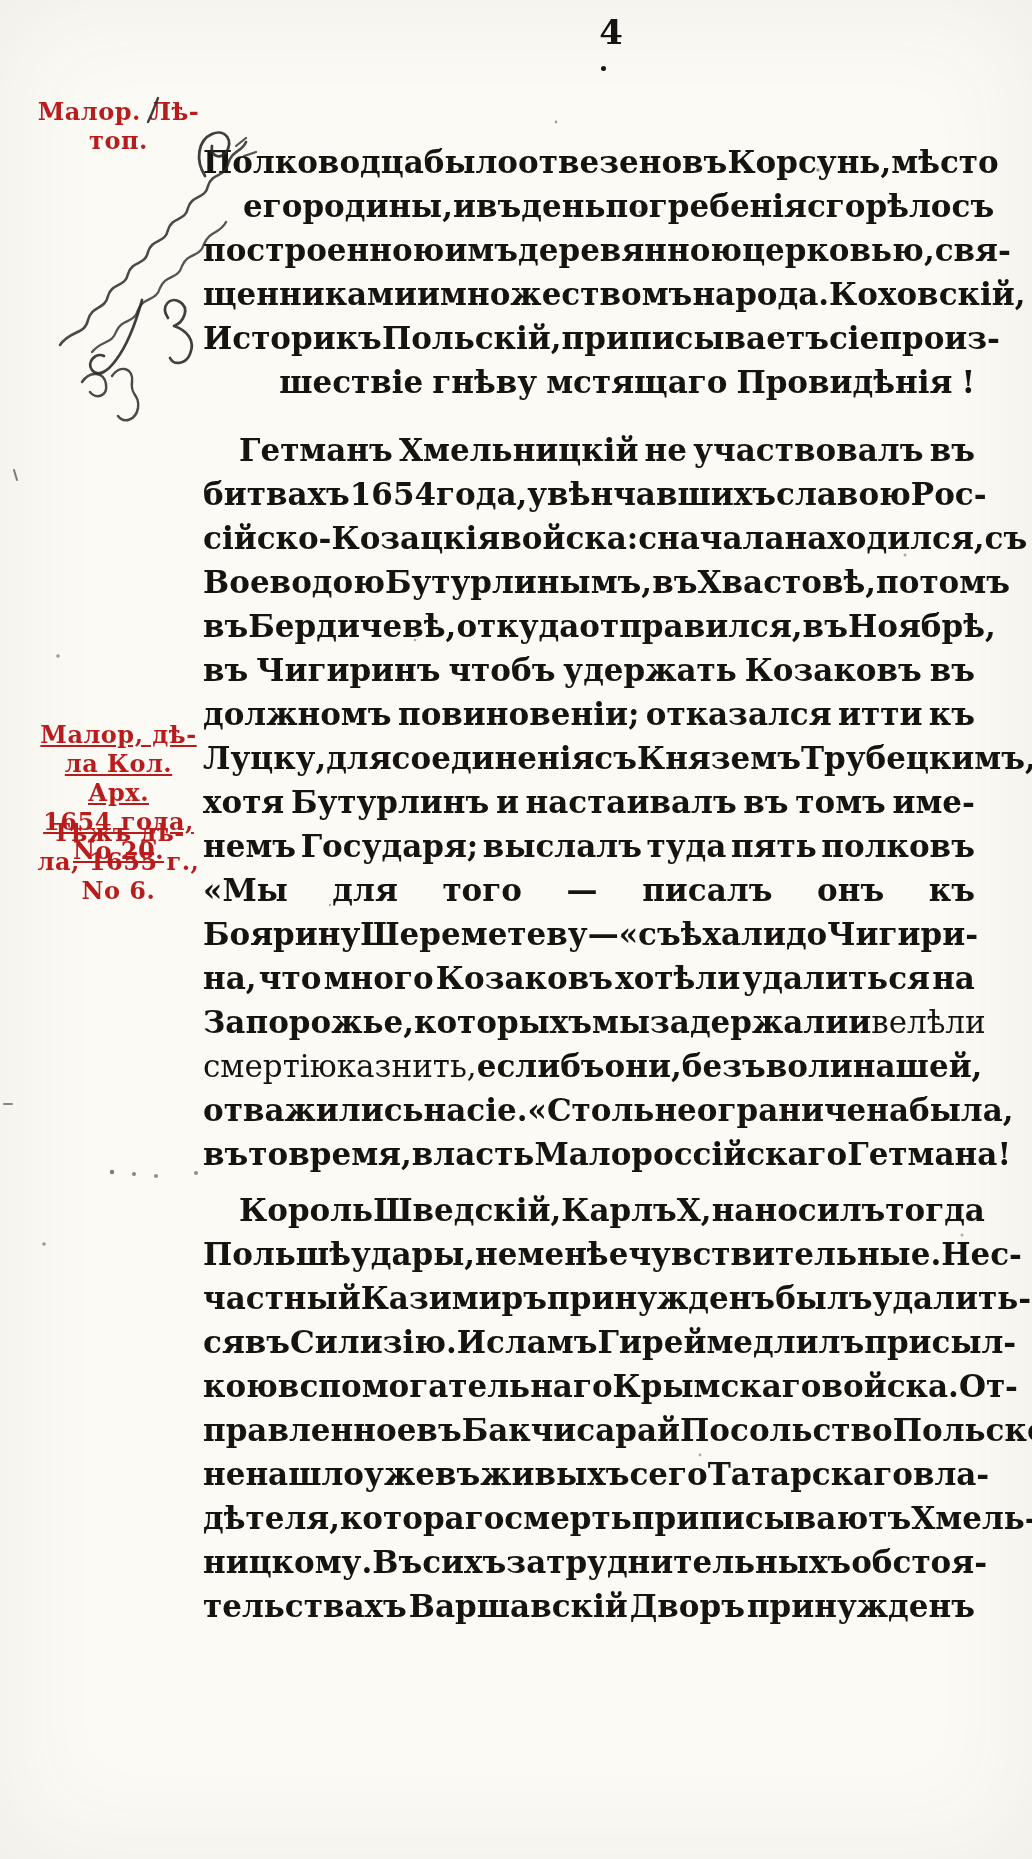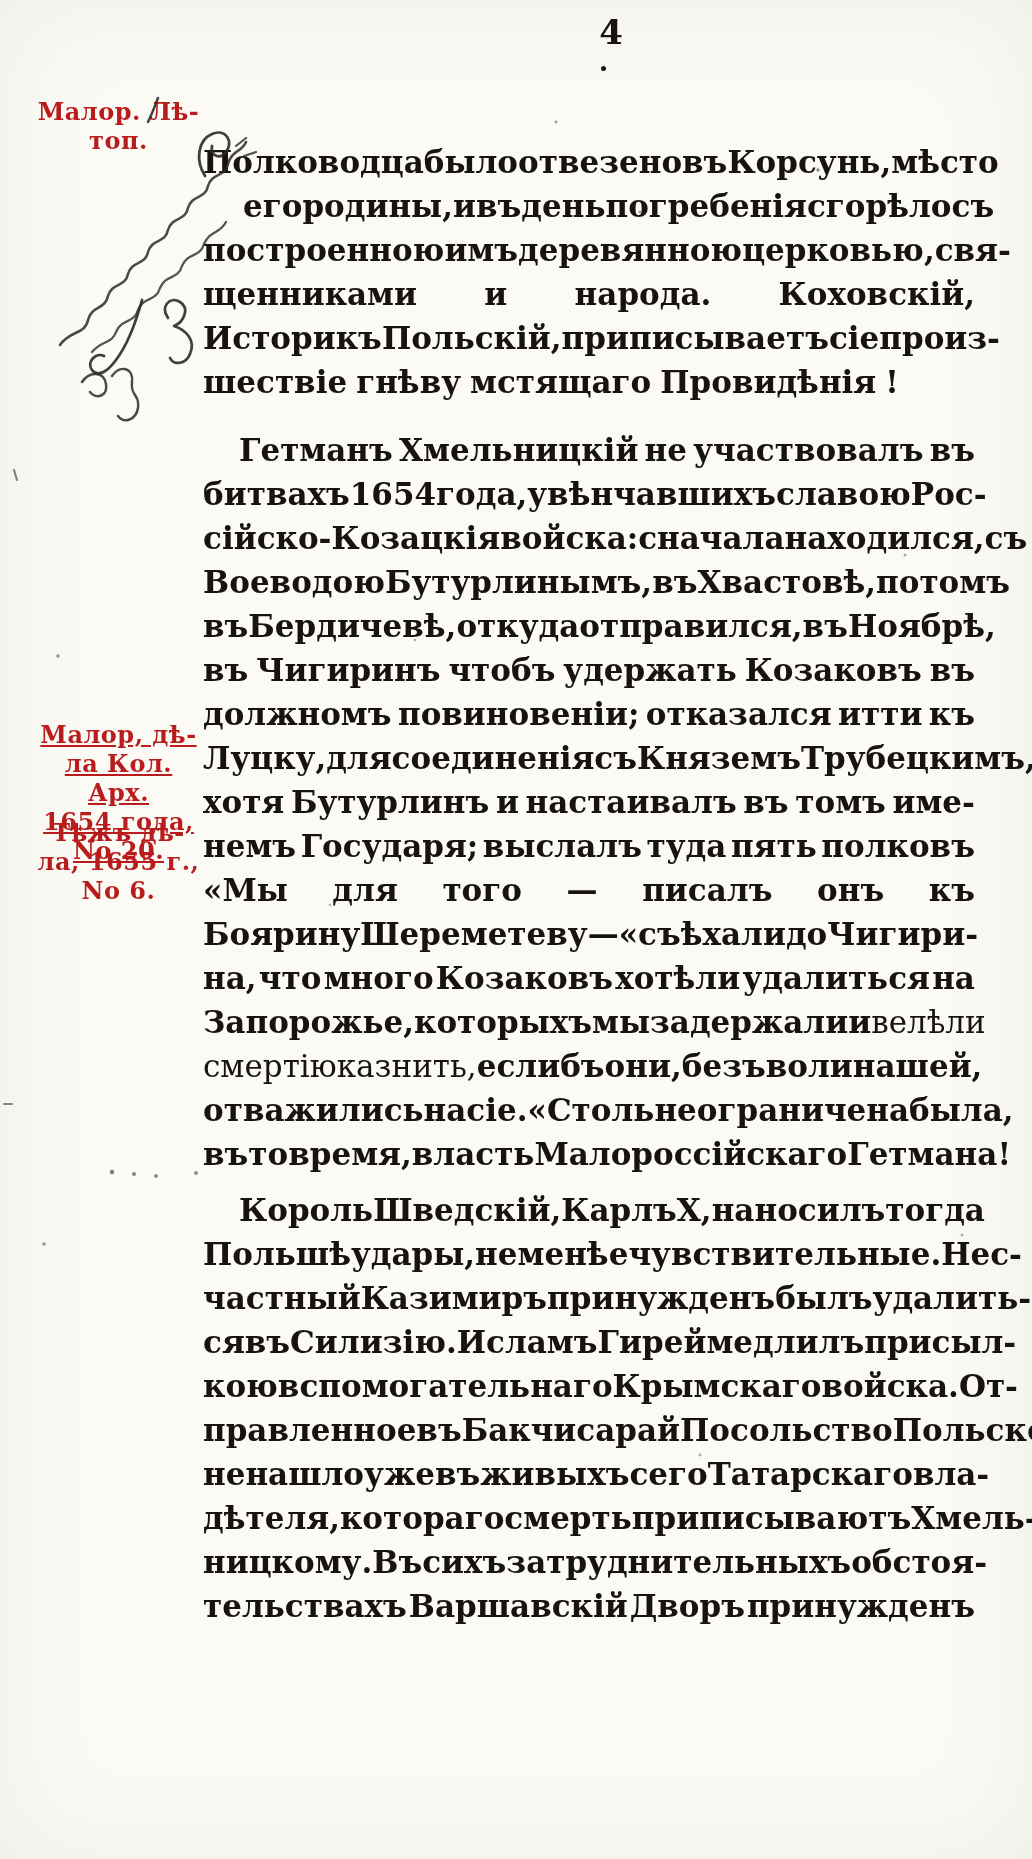--- a/index.html
+++ b/index.html
@@ -32,21 +32,21 @@
   }
   .para{margin:0;}
   .para + .para{margin-top:24px;}
   .para:nth-child(3){margin-top:12px;}
   .line{
     display:flex;
     justify-content:space-between;
     height:44px;line-height:44px;
     white-space:nowrap;
   }
-  .line.nostretch{justify-content:flex-start;column-gap:9px;}
+  .line.nostretch{justify-content:flex-end;column-gap:9px;}
   .line.indent{padding-left:36px;align-items:flex-end;}
   .line.pad{padding-left:40px;align-items:flex-end;}
   .w{display:inline-block;}
   .it{font-weight:500;}
   
   .mnote{
     position:absolute;left:36px;width:165px;
     text-align:center;
     font-size:24px;font-weight:700;
     color:#b91c1c;
@@ -111,20 +111,21 @@
         <div class="line">
           <span class="w">построенною</span>
           <span class="w">имъ</span>
           <span class="w">деревянною</span>
           <span class="w">церковью,</span>
           <span class="w">свя-</span>
         </div>
         <div class="line">
           <span class="w">щенниками</span>
           <span class="w">и</span>
+          <span class="w">множествомъ</span>
           <span class="w">народа.</span>
           <span class="w">Коховскій,</span>
         </div>
         <div class="line">
           <span class="w">Историкъ</span>
           <span class="w">Польскій,</span>
           <span class="w">приписываетъ</span>
           <span class="w">сіе</span>
           <span class="w">произ-</span>
         </div>

